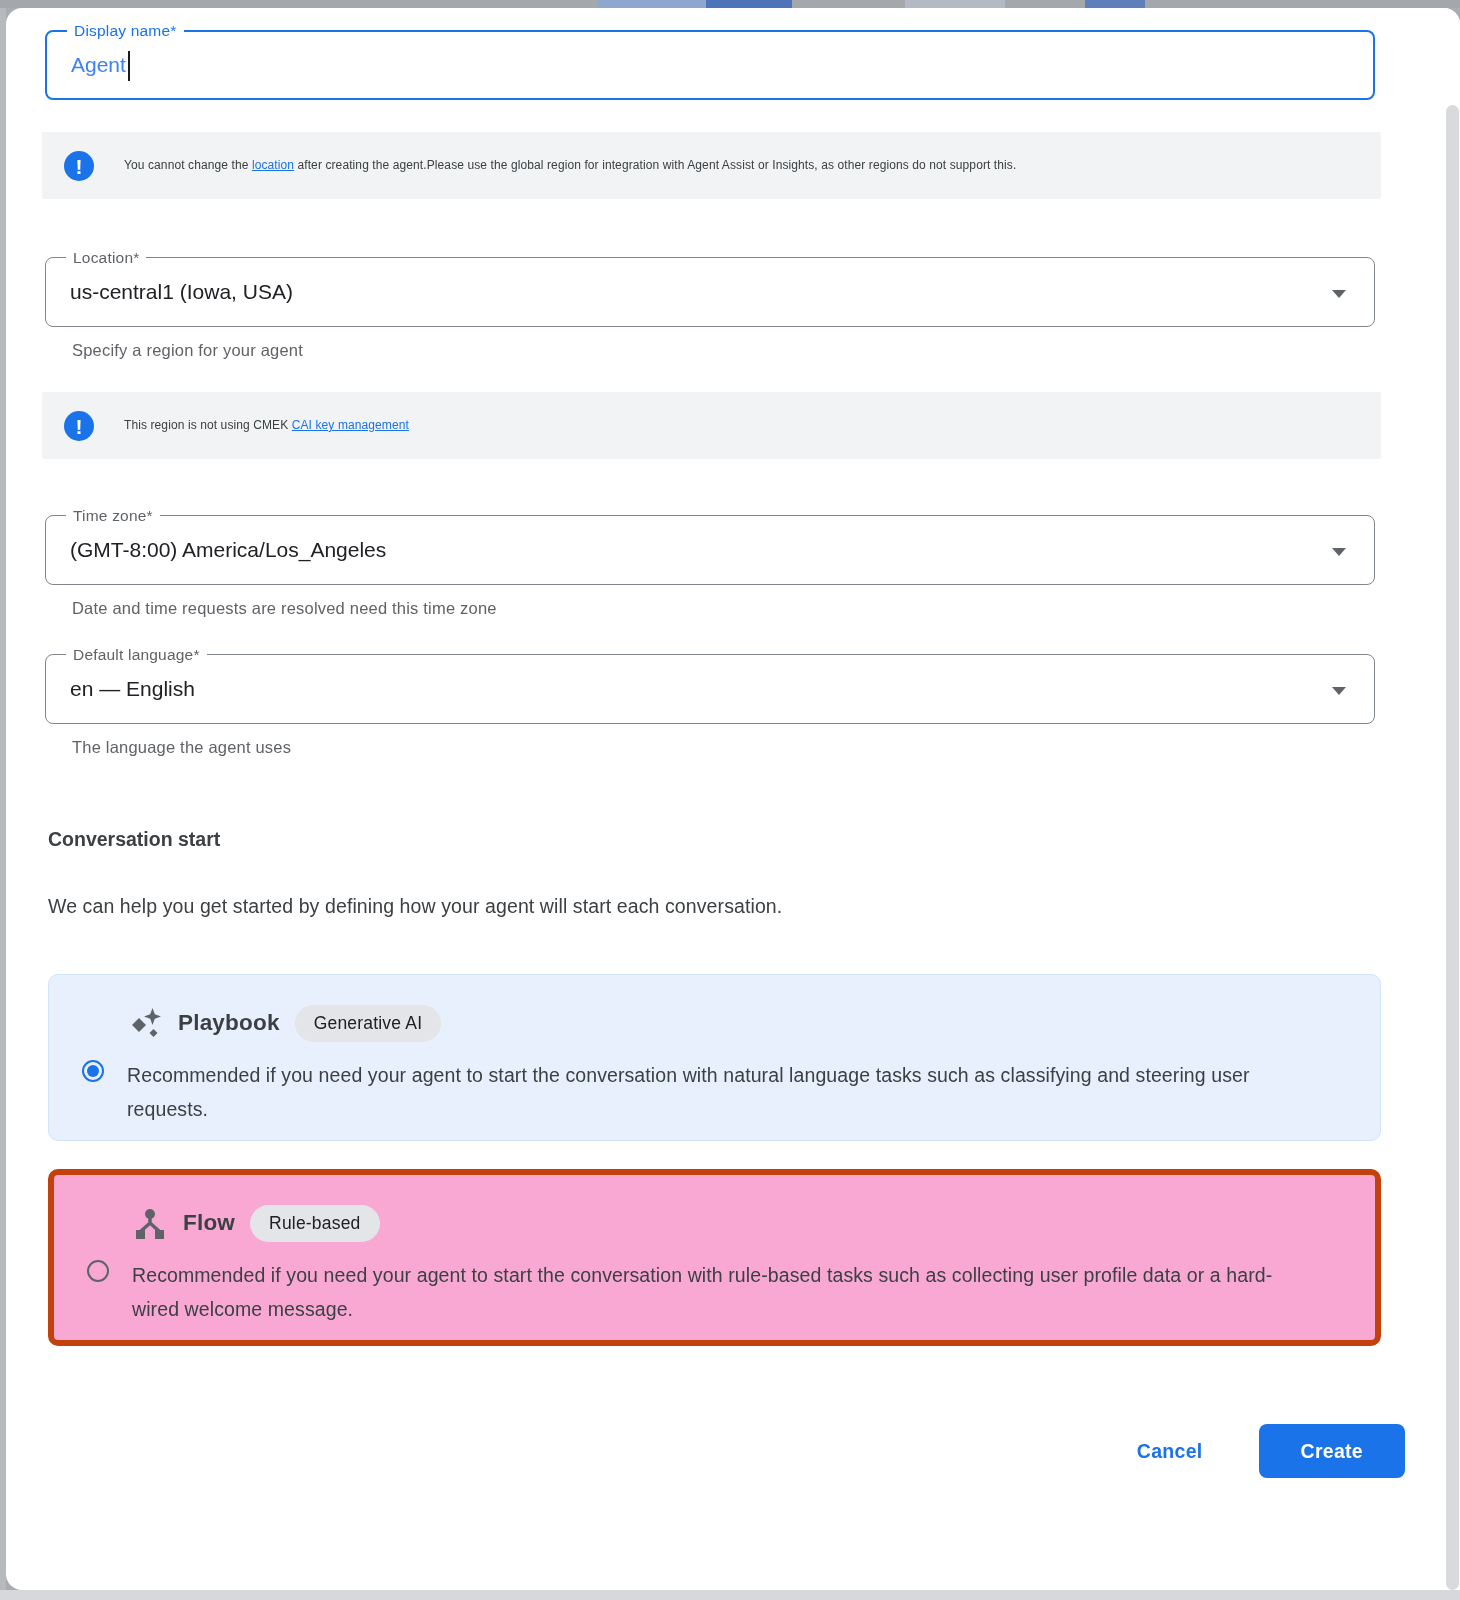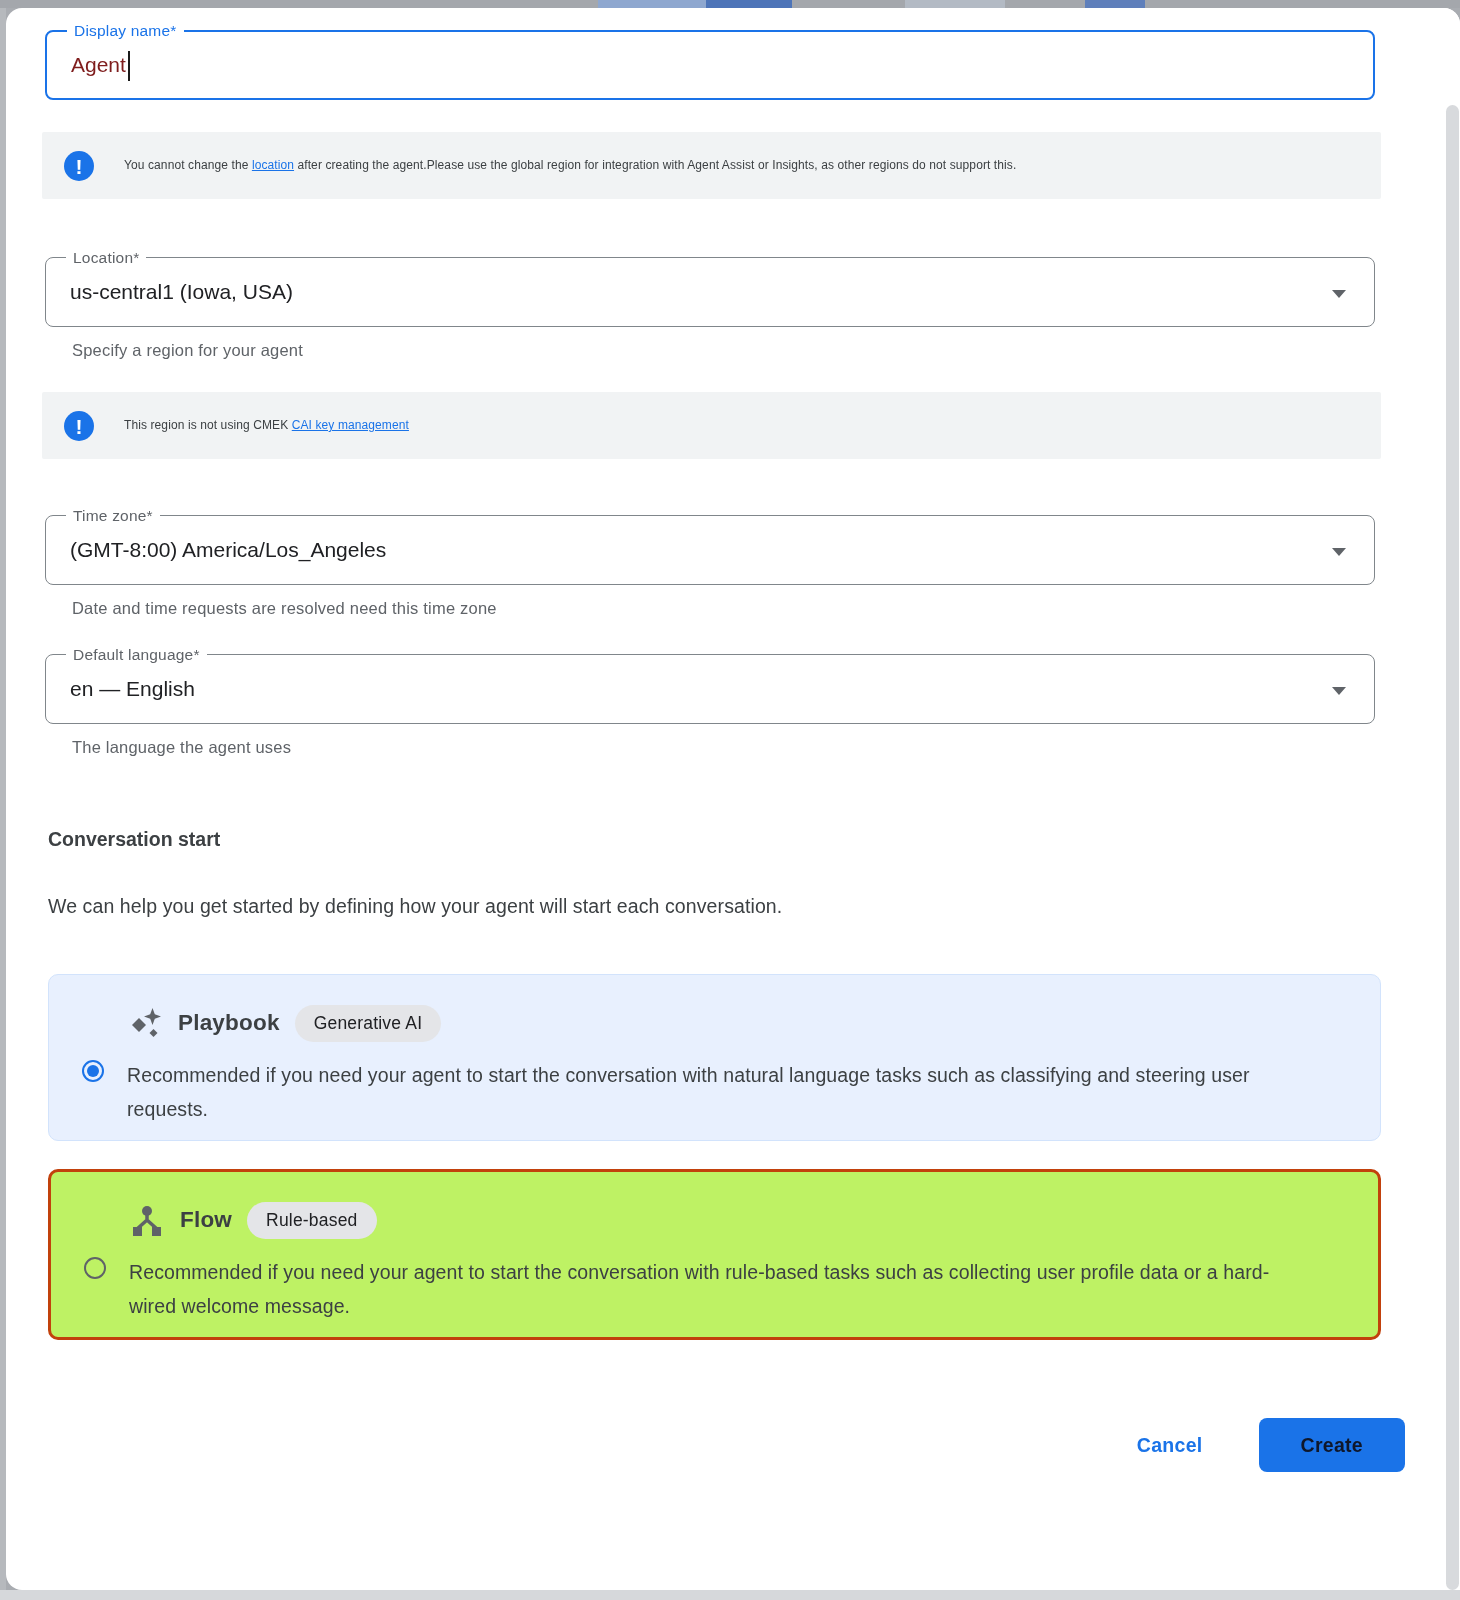--- a/index.html
+++ b/index.html
@@ -31,21 +31,21 @@
     position:relative; margin:22px 85px 0 39px; height:70px;
     border:2px solid #1a73e8; border-radius:8px; background:#fff;
   }
   .text-field .notch-label {
     position:absolute; top:-10px; left:20px; background:#fff; padding:0 7px;
     font-size:15.5px; color:#1a73e8; letter-spacing:.2px;
   }
   .text-field input {
     width:100%; height:100%; border:none; outline:none; background:transparent;
     padding:0 24px; font-family:"Liberation Sans",sans-serif;
-    font-size:21px; color:#7f1d1d;
+    font-size:21px; color:#3b82f6;
   }
   .caret { position:absolute; left:81px; top:19px; width:2px; height:30px; background:#1b1b1b; }
 
   .select-field {
     position:relative; margin:0 85px 0 39px; height:70px;
     border:1px solid #80868b; border-radius:8px; background:#fff;
     display:flex; align-items:center; cursor:pointer;
   }
   .select-field .notch-label {
     position:absolute; top:-9px; left:20px; background:#fff; padding:0 7px;
@@ -78,21 +78,21 @@
 
   
   .section-heading { margin:71px 85px 0 42px; font-size:19.5px; font-weight:bold; color:#3c4043; }
   .section-desc { margin:44px 85px 0 42px; font-size:19.5px; color:#3c4043; letter-spacing:.1px; }
 
   .option-card {
     position:relative; margin:0 79px 0 42px; border-radius:10px;
     padding:30px 40px 14px 78px; min-height:165px;
   }
   .option-card.selected { background:#e8f0fe; border:1px solid #d2e3fc; }
-  .option-card.unselected { background:#bef264; border:3px solid #c2410c; }
+  .option-card.unselected { background:#f9a8d4; border:6px solid #c2410c; }
 
   .radio { position:absolute; left:33px; top:85px; width:22px; height:22px; border-radius:50%; cursor:pointer; }
   .radio.on { border:2px solid #1a73e8; }
   .radio.on::after {
     content:""; position:absolute; left:3px; top:3px; width:12px; height:12px;
     border-radius:50%; background:#1a73e8;
   }
   .radio.off { border:2px solid #5f6368; }
 
   .card-title-row { display:flex; align-items:center; gap:15px; height:36px; }
@@ -104,21 +104,21 @@
   }
   .card-desc { margin-top:17px; font-size:19.5px; color:#3c4043; line-height:34px; letter-spacing:.1px; max-width:1180px; }
 
   
   .actions { margin:78px 55px 0 0; display:flex; justify-content:flex-end; align-items:center; gap:38px; }
   .btn-text {
     background:none; border:none; color:#1a73e8; font-size:19.5px; font-weight:bold;
     font-family:"Liberation Sans",sans-serif; letter-spacing:.3px; cursor:pointer; padding:12px 18px;
   }
   .btn-filled {
-    background:#1a73e8; border:none; color:#0f172a; font-size:19.5px; font-weight:bold;
+    background:#1a73e8; border:none; color:#ffffff; font-size:19.5px; font-weight:bold;
     font-family:"Liberation Sans",sans-serif; letter-spacing:.3px; cursor:pointer;
     border-radius:8px; padding:14px 42px; height:54px;
   }
 </style>
 </head>
 <body>
 
 <div class="backdrop-top">
   <div class="bg-block" style="left:598px;width:108px;background:#8ea7cf;"></div>
   <div class="bg-block" style="left:706px;width:86px;background:#4d74b8;"></div>

